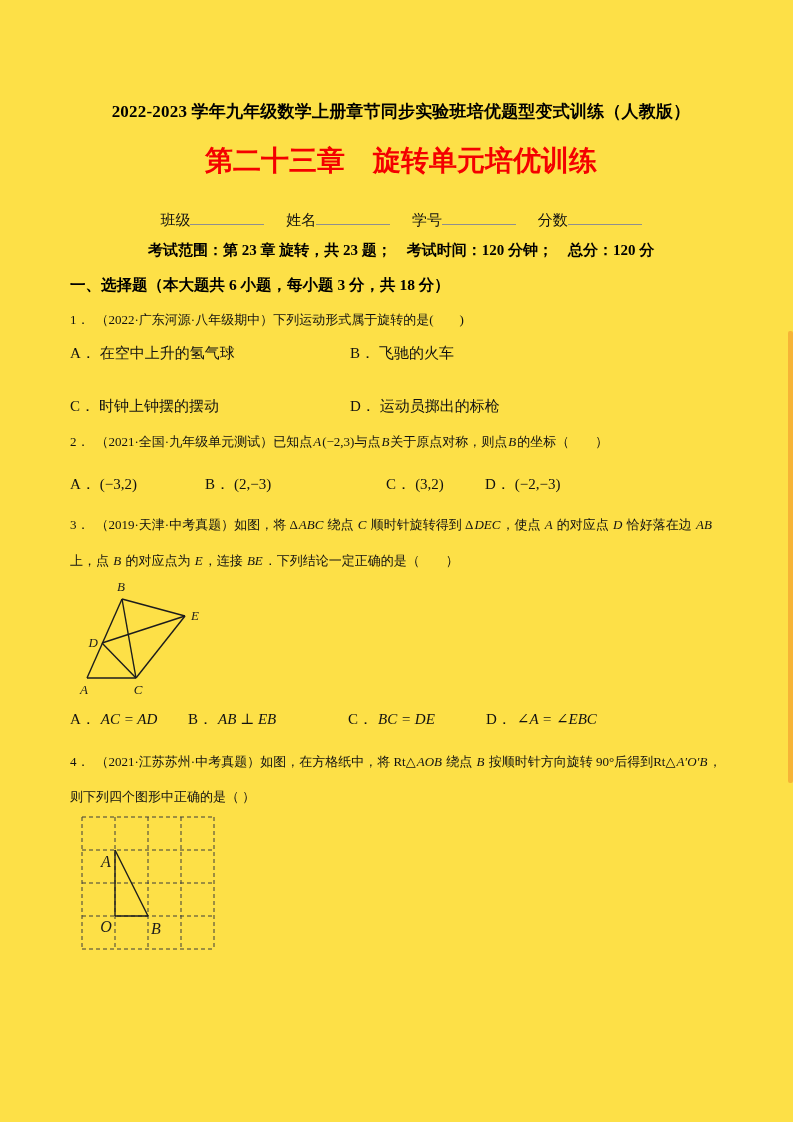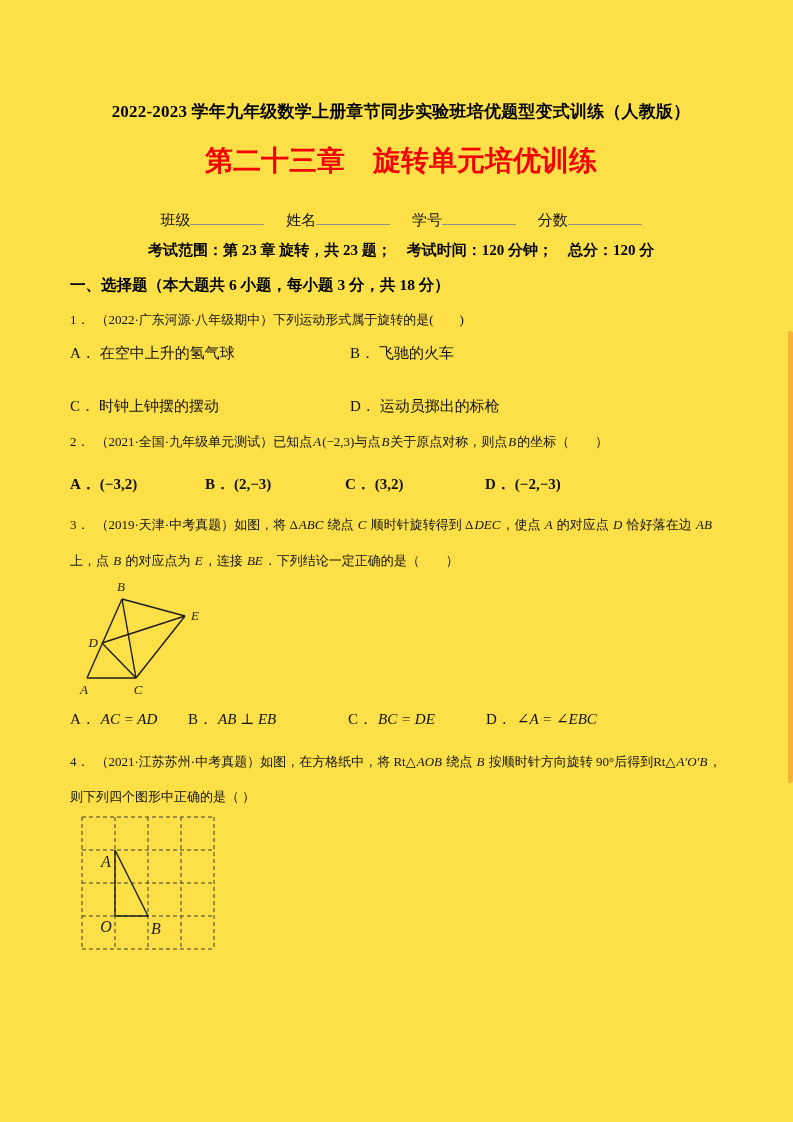--- a/index.html
+++ b/index.html
@@ -66,23 +66,23 @@
     display:grid;
     grid-template-columns:280px 1fr;
     row-gap:32px;
     font-size:15px;line-height:21px;
   }
   .opts-row{
     display:flex;
     font-size:15px;line-height:24px;
     align-items:baseline;
   }
-  .opts-row.q2o{margin-top:18px;font-weight:bold;}
+  .opts-row.q2o{margin-top:18px;}
   .opts-row.q3o{margin-top:6px;}
-  .q2o .o0{width:135px;} .q2o .o1{width:140px;} .q2o .o2{width:140px;}
+  .q2o .o0{width:135px;} .q2o .o1{width:140px;} .q2o .o2{width:140px;text-align:center;}
   .q3o .o0{width:118px;} .q3o .o1{width:160px;} .q3o .o2{width:138px;}
   .opt-label{padding-right:4px;}
 
   .mi{font-style:italic;font-family:"Liberation Serif","DejaVu Serif",serif;padding:0 1px;}
 
   .fig{display:block;}
   .fig-triangle{margin:-4px 0 0 2px;}
   .fig-grid{margin:-6px 0 0 0;}
   .fig line, .fig path{stroke:#1c1c1c;fill:none;}
   .fig .solid{stroke-width:1.4;}

